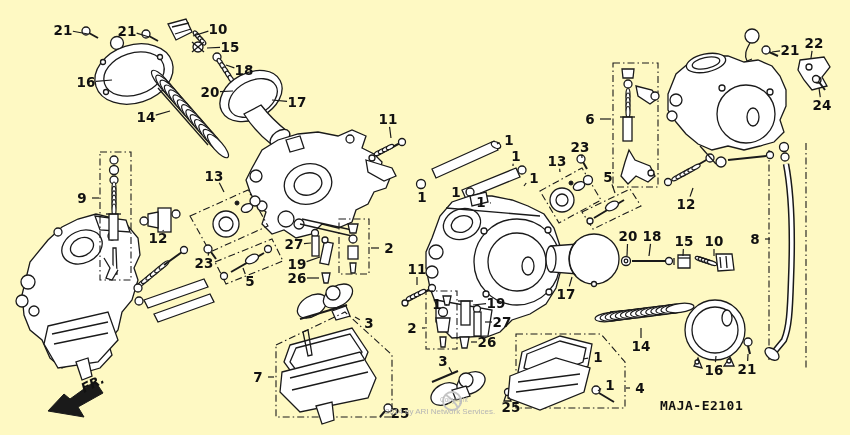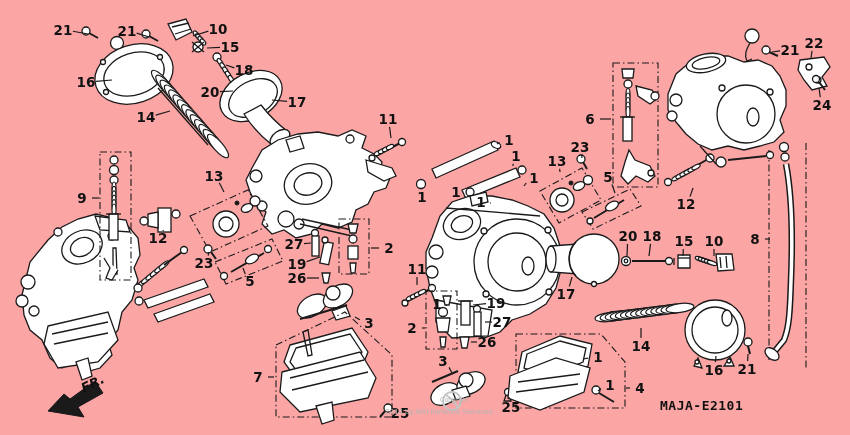--- a/index.html
+++ b/index.html
@@ -1,16 +1,16 @@
 <!DOCTYPE html>
 <html><head>
 <meta charset="utf-8">
 <style>
   html,body{margin:0;padding:0;background:#e8e8e8;font-family:"Liberation Sans",sans-serif;}
-  #stage{position:relative;width:850px;height:435px;background:#fca5a5;overflow:hidden;}
+  #stage{position:relative;width:850px;height:435px;background:#fef9c3;overflow:hidden;}
   svg{position:absolute;left:0;top:0;}
   .ln{stroke:#1a1a1a;fill:none;stroke-width:1.3;}
   .ln2{stroke:#1a1a1a;fill:none;stroke-width:2;}
   .fw{stroke:#1a1a1a;fill:#ffffff;stroke-width:1.3;}
   .fd{stroke:#1a1a1a;fill:#1a1a1a;}
   .kit{stroke:#1a1a1a;fill:none;stroke-width:1.1;stroke-dasharray:7 3 1.5 3;}
   .callout-text{font-family:"DejaVu Sans",sans-serif;font-weight:bold;font-size:13.5px;fill:#111;}
   .code-text{font-family:"DejaVu Sans Mono","Liberation Mono",monospace;font-weight:bold;font-size:13px;fill:#111;letter-spacing:.5px;}
   .fr-text{font-family:"DejaVu Sans",sans-serif;font-weight:bold;font-style:italic;font-size:13px;fill:#111;}
   .wm{font-family:"Liberation Sans",sans-serif;fill:#b5b5b5;}

